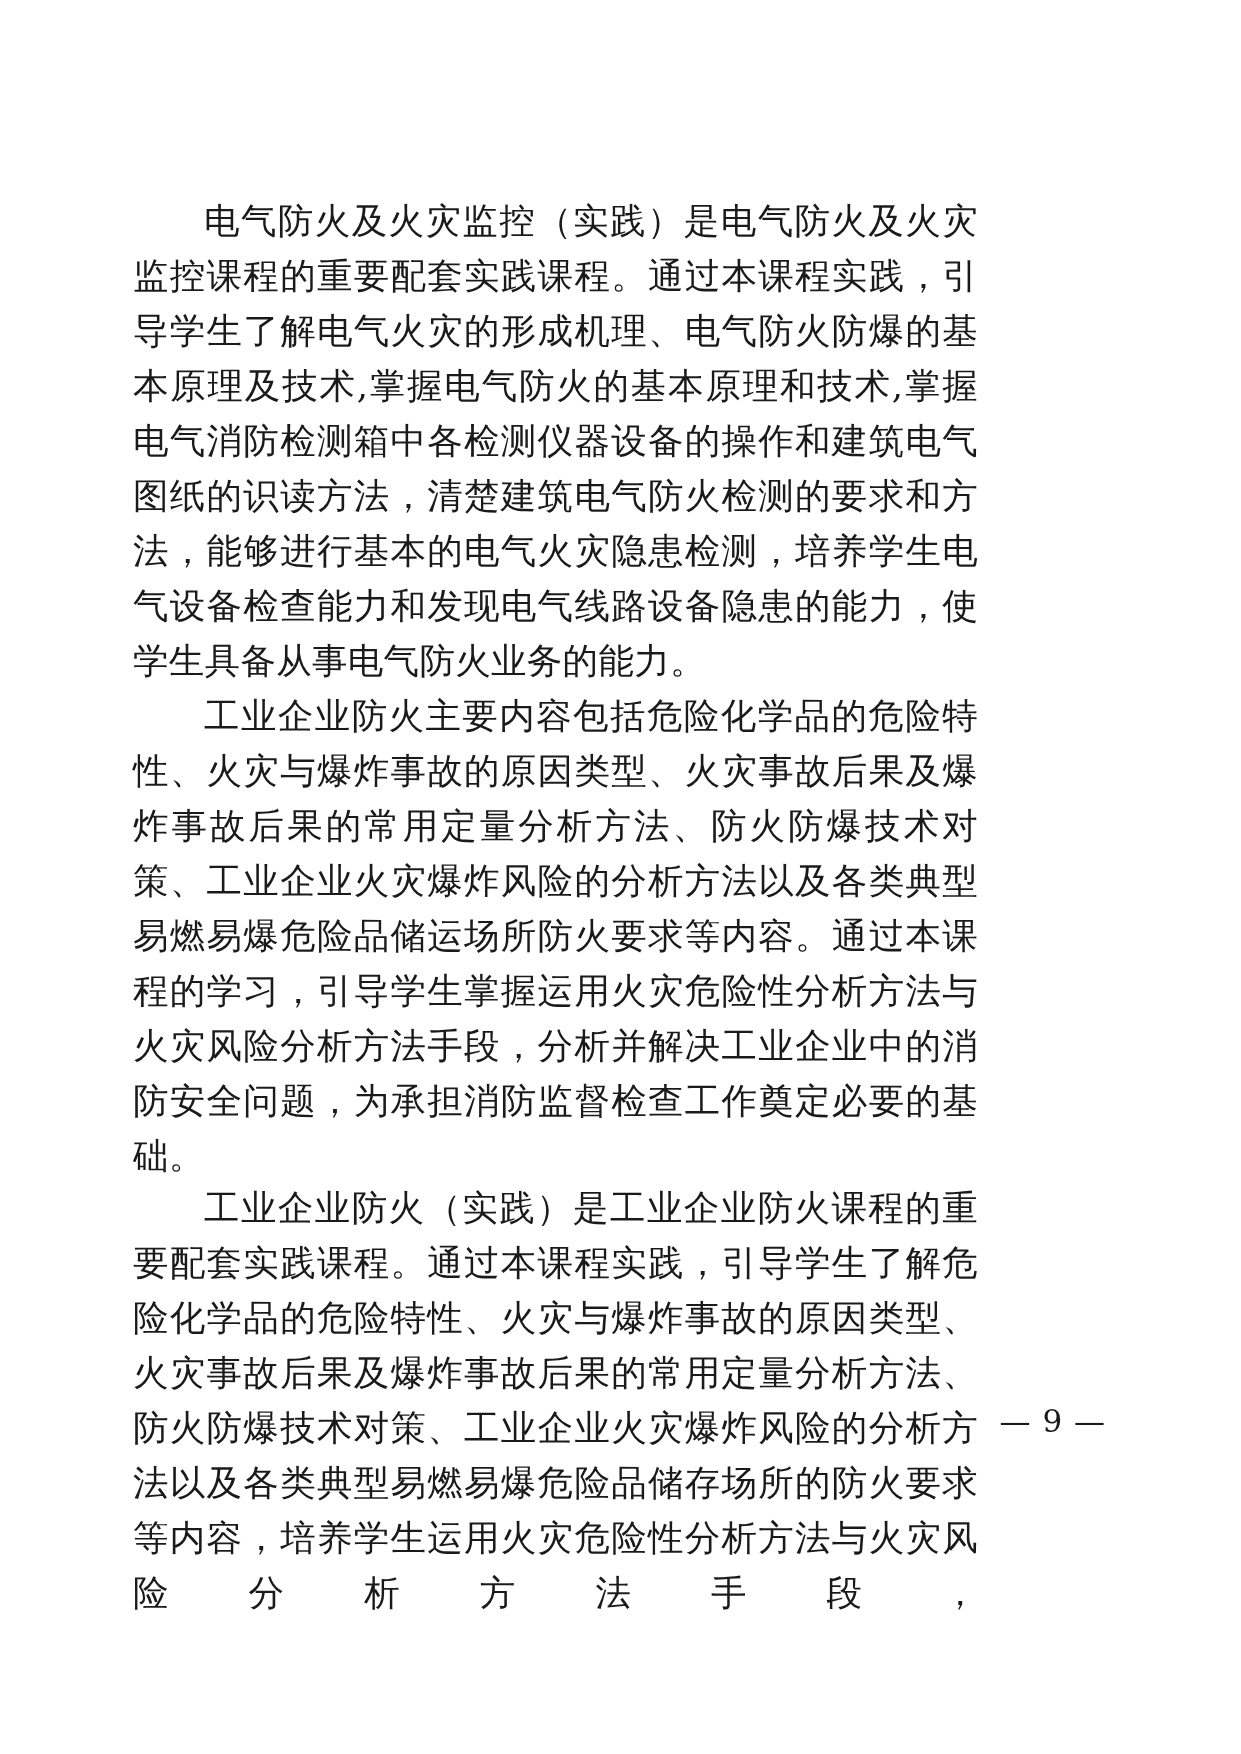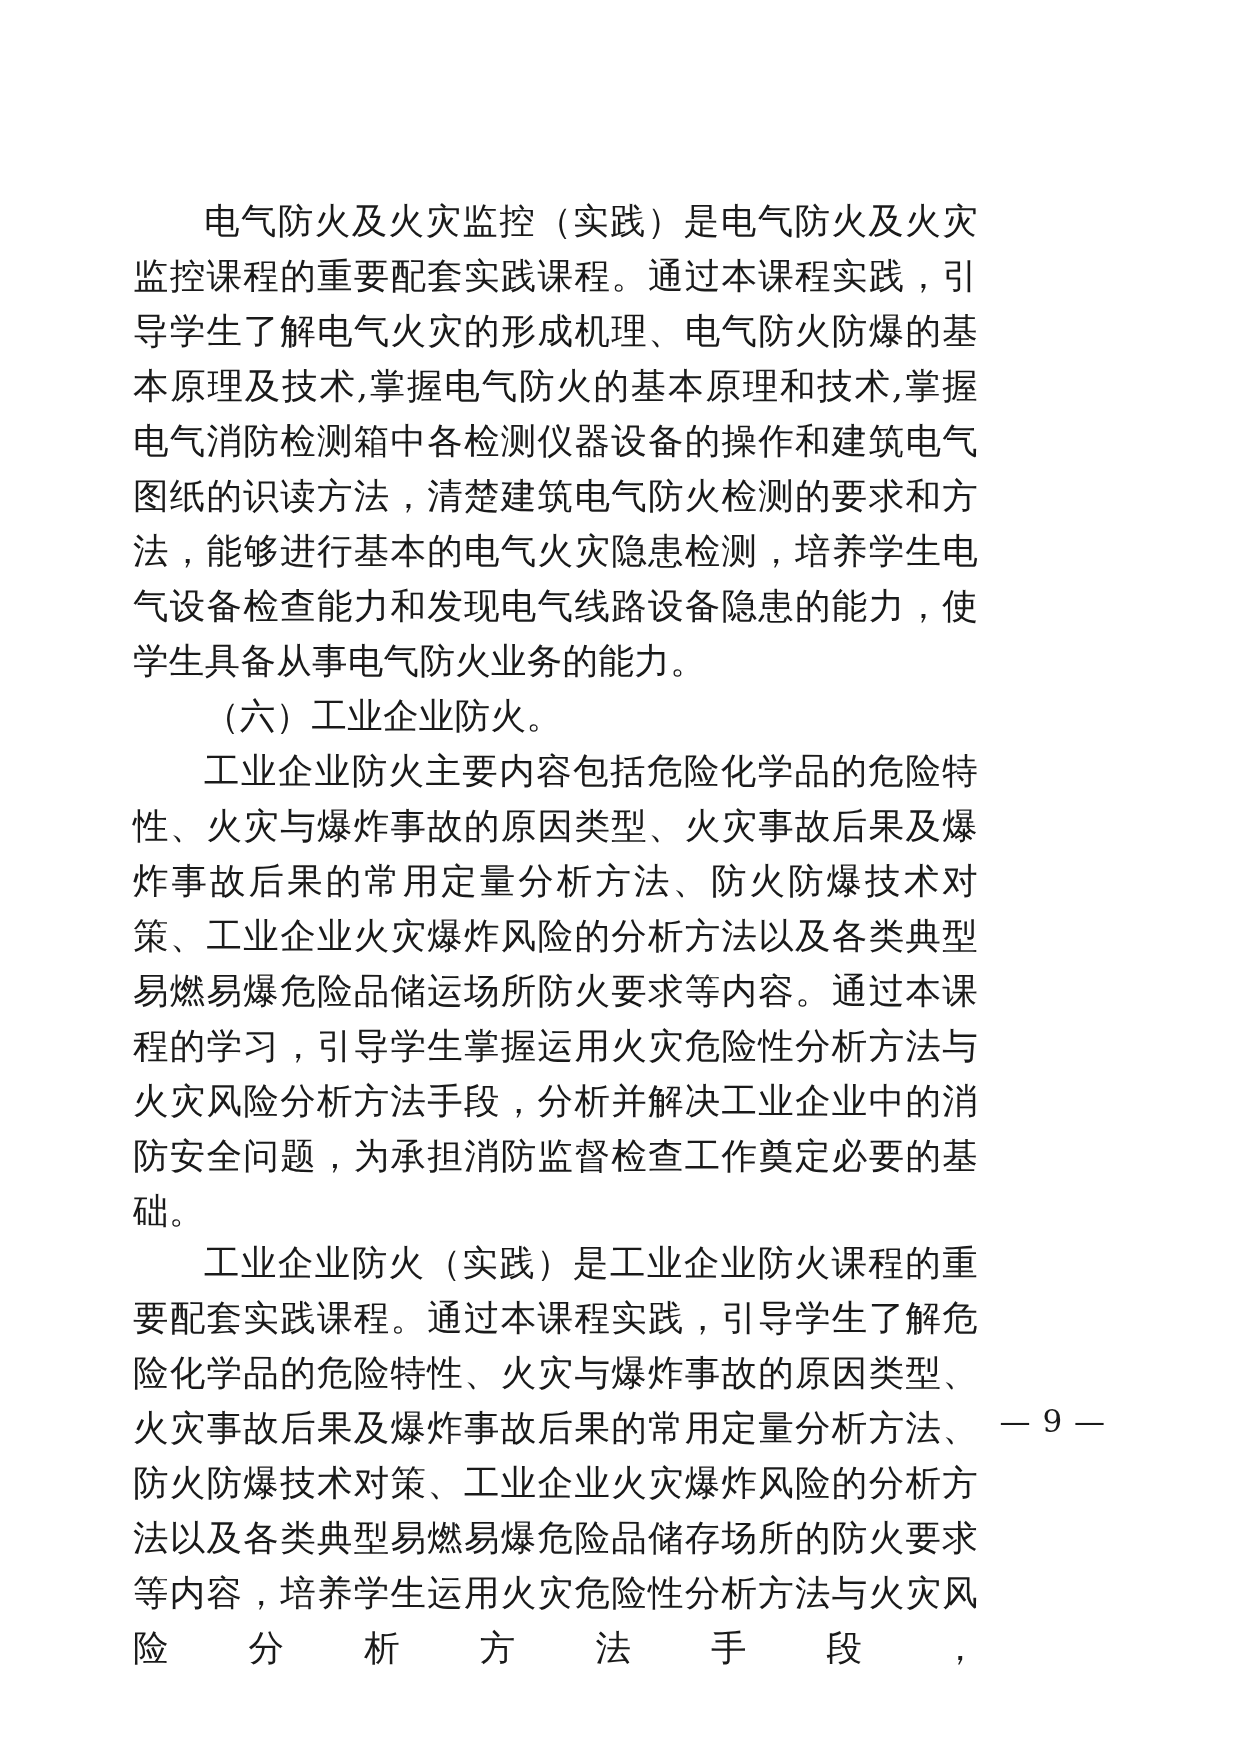--- a/index.html
+++ b/index.html
@@ -66,21 +66,20 @@
 </style>
 </head>
 <body>
 
 <div class="page">
 
   <div class="content">
 
     <p class="para">电气防火及火灾监控（实践）是电气防火及火灾监控课程的重要配套实践课程。通过本课程实践，引导学生了解电气火灾的形成机理、电气防火防爆的基本原理及技术,掌握电气防火的基本原理和技术,掌握电气消防检测箱中各检测仪器设备的操作和建筑电气图纸的识读方法，清楚建筑电气防火检测的要求和方法，能够进行基本的电气火灾隐患检测，培养学生电气设备检查能力和发现电气线路设备隐患的能力，使学生具备从事电气防火业务的能力。</p>
 
-    <p class="heading">（六）工业企业防火。</p>
 
     <p class="para">工业企业防火主要内容包括危险化学品的危险特性、火灾与爆炸事故的原因类型、火灾事故后果及爆炸事故后果的常用定量分析方法、防火防爆技术对策、工业企业火灾爆炸风险的分析方法以及各类典型易燃易爆危险品储运场所防火要求等内容。通过本课程的学习，引导学生掌握运用火灾危险性分析方法与火灾风险分析方法手段，分析并解决工业企业中的消防安全问题，为承担消防监督检查工作奠定必要的基础。</p>
 
     <p class="para last-line-stretch">工业企业防火（实践）是工业企业防火课程的重要配套实践课程。通过本课程实践，引导学生了解危险化学品的危险特性、火灾与爆炸事故的原因类型、火灾事故后果及爆炸事故后果的常用定量分析方法、防火防爆技术对策、工业企业火灾爆炸风险的分析方法以及各类典型易燃易爆危险品储存场所的防火要求等内容，培养学生运用火灾危险性分析方法与火灾风险分析方法手段，</p>
 
   </div>
 
   <div class="page-number">— 9 —</div>
 
 </div>

